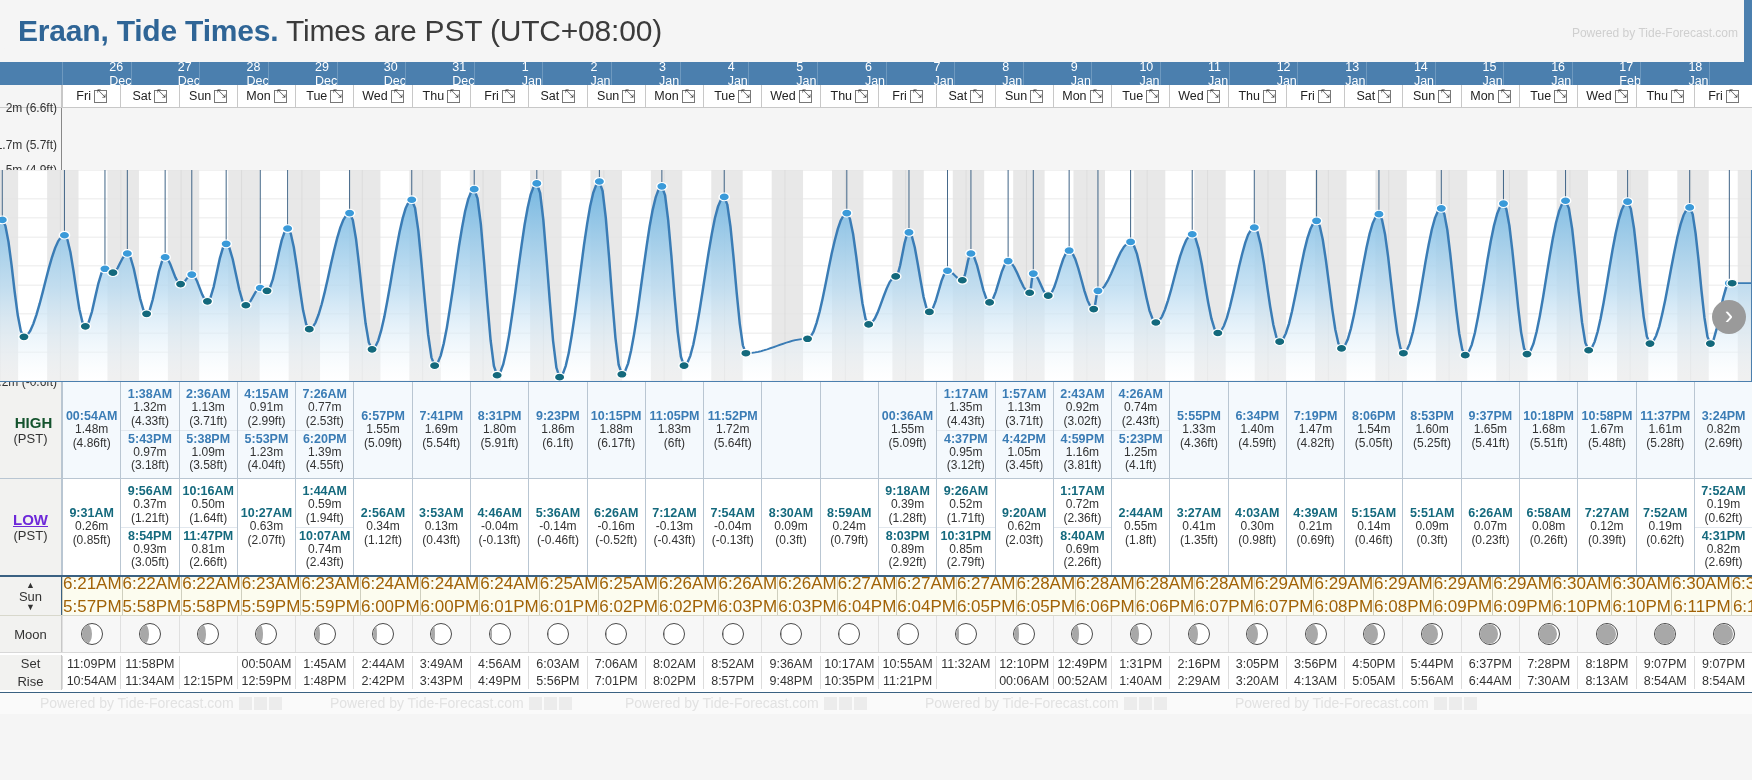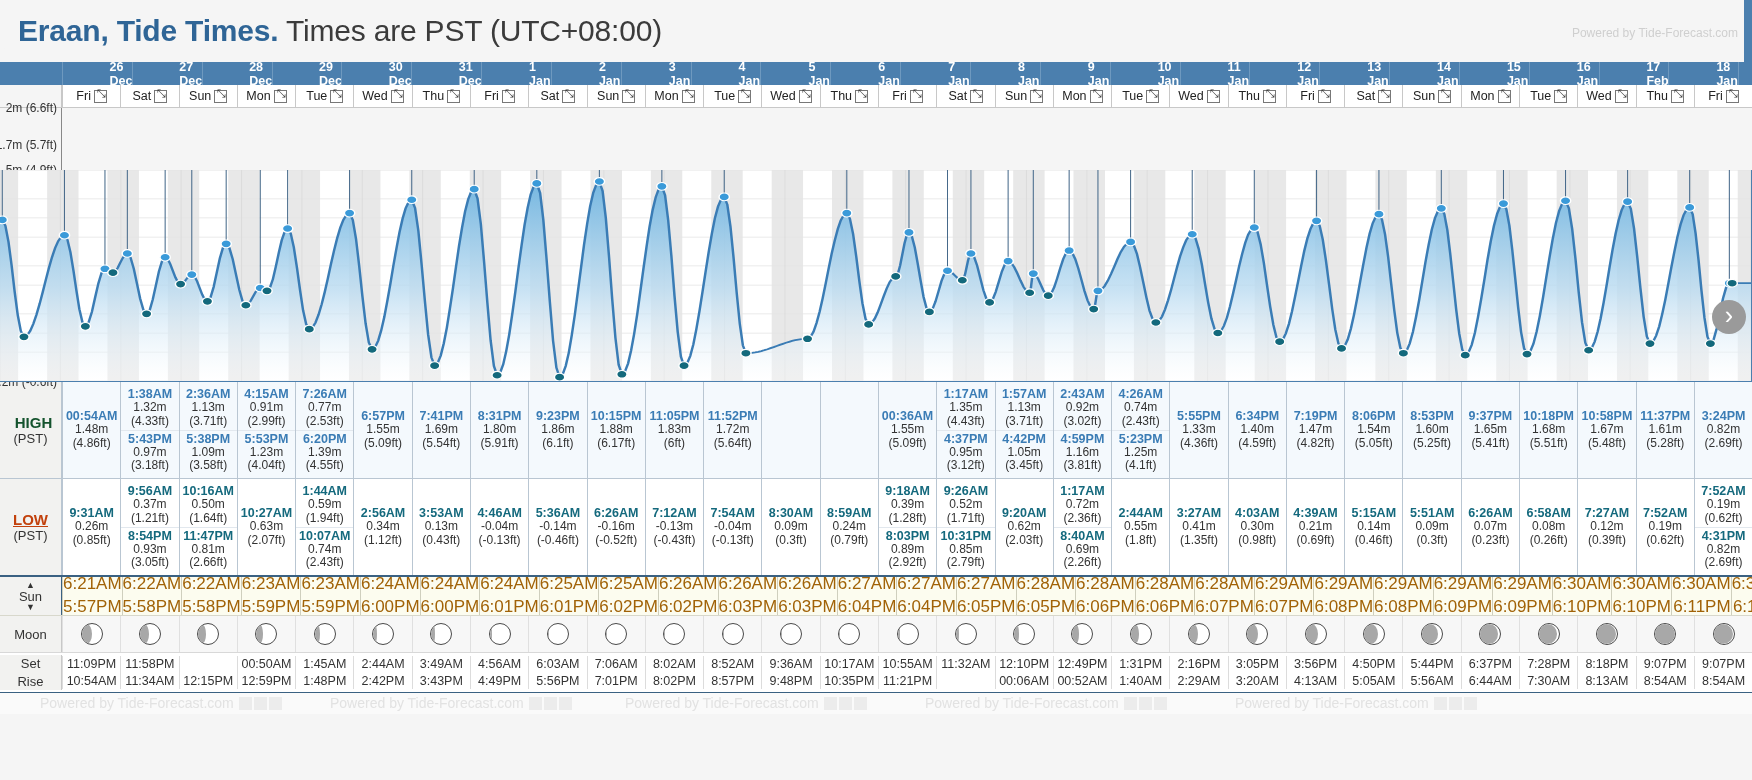--- a/index.html
+++ b/index.html
@@ -21,21 +21,21 @@
   
   
   .rowline { display:flex; width:1752px; }
   .lbl { width:62px; flex:0 0 62px; }
   .days { display:flex; flex:1 1 auto; }
   .daycell { flex:1 1 0; min-width:0; }
 
   
   .datehdr { background:#4b7fae; height:23px; }
   .datehdr .lbl { background:#4b7fae; }
-  .datehdr .daycell { color:#fff; font-size:12.5px; font-weight:700;
+  .datehdr .daycell { color:#fff; font-size:12.5px; font-weight:400;
       display:flex; align-items:center; justify-content:center;
       border-left:1px solid #6e99bf;padding-left:47px; }
 
   
   .dayhdr { height:23px; background:#fff; border-bottom:1px solid #c8c8c8;}
   .dayhdr .lbl { background:#f5f5f5; border-right:1px solid #c8c8c8;}
   .dayhdr .daycell { font-size:12.5px; color:#222; display:flex;
      align-items:center; justify-content:center; gap:3px;
      border-left:1px solid #c8c8c8; }
   .expand { width:13px; height:13px; border:1px solid #777; background:#fff;
@@ -64,21 +64,21 @@
      display:flex; flex-direction:column; align-items:center;
      justify-content:center; }
   .tide .lbl .k { font-size:15px; font-weight:700; }
   .tide .lbl .u { font-size:13px; color:#333; }
   .high { height:96px; }
   .high .lbl .k { color:#14532d;padding-left:6px; }
   .high .daycell { background:#f4f9fd; border-left:1px solid #b9c6d2;
        display:flex; flex-direction:column; justify-content:center;
        padding:1px 0; }
   .low { height:97px; border-top:1px solid #b9c6d2;}
-  .low .lbl .k { color:#c2410c;text-decoration:underline; }
+  .low .lbl .k { color:#6d28d9;text-decoration:underline; }
   .low .daycell { background:#fff; border-left:1px solid #b9c6d2;
        display:flex; flex-direction:column; justify-content:center;
        padding:1px 0;}
   .ev { text-align:center; line-height:1.14; padding:1px 0; }
   .ev + .ev { border-top:1px solid #e2e8ee; }
   .ev .t { font-size:12.5px; font-weight:700; }
   .high .ev .t { color:#3a7cb5; }
   .low  .ev .t { color:#14697d; }
   .ev .m, .ev .f { font-size:12px; color:#333; }
 

